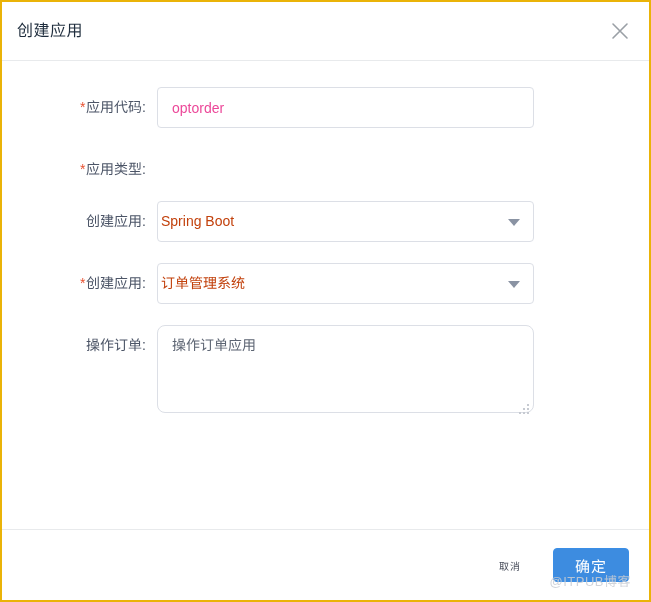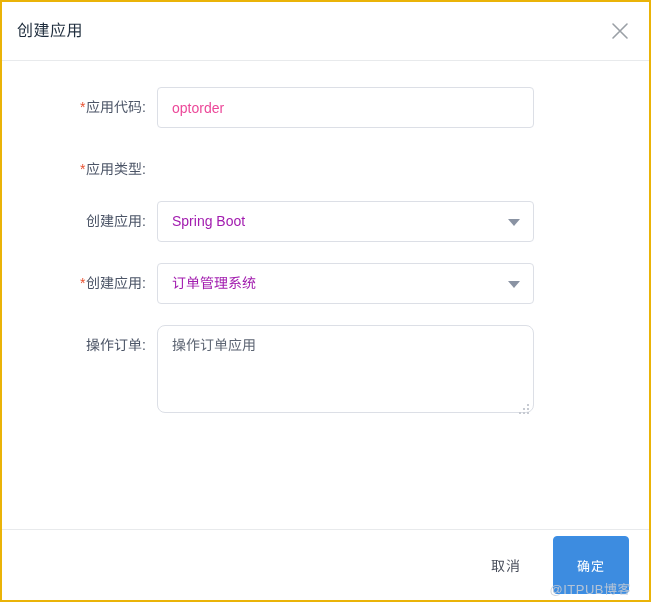--- a/index.html
+++ b/index.html
@@ -122,27 +122,27 @@
     border-color: #a3bdde;
     box-shadow: 0 0 0 1px rgba(163,189,222,0.25);
   }
   .text-input::placeholder { color: #bfc4cd; }
 
   .select-wrap { position: relative; }
   .select-display {
     box-sizing: border-box;
     width: 100%;
     height: 41px;
-    padding: 0 34px 0 14px;
+    padding: 0 34px 0 3px;
     border: 1px solid #dcdfe6;
     border-radius: 4px;
     background: #ffffff;
     font-size: 14px;
     line-height: 39px;
-    color: #a21caf;
+    color: #c2410c;
     cursor: pointer;
     white-space: nowrap;
     overflow: hidden;
     text-overflow: ellipsis;
   }
   .select-caret {
     position: absolute;
     right: 14px;
     top: 50%;
     margin-top: -3px;
@@ -188,45 +188,45 @@
     background: #ffffff;
     display: flex;
     align-items: center;
     justify-content: flex-end;
     padding-right: 20px;
   }
   .btn-cancel {
     border: none;
     background: transparent;
     font-family: inherit;
-    font-size: 14px;
+    font-size: 10px;
     color: #4a4f5c;
     padding: 6px 10px;
     margin-right: 22px;
     cursor: pointer;
     letter-spacing: 1px;
   }
   .btn-primary {
     border: 1px solid #3a8ee6;
     background: #3d8ce0;
     color: #ffffff;
     font-family: inherit;
-    font-size: 13px;
+    font-size: 15px;
     letter-spacing: 1px;
     border-radius: 4px;
     width: 76px;
-    height: 58px;
+    height: 34px;
     cursor: pointer;
     padding: 0;
   }
 
   .watermark {
     position: absolute;
     right: 18px;
-    bottom: 2px;
+    bottom: 10px;
     font-size: 13px;
     color: #c9cdd4;
     opacity: 0.85;
     letter-spacing: 0.5px;
     pointer-events: none;
     white-space: nowrap;
   }
 </style>
 </head>
 <body>

